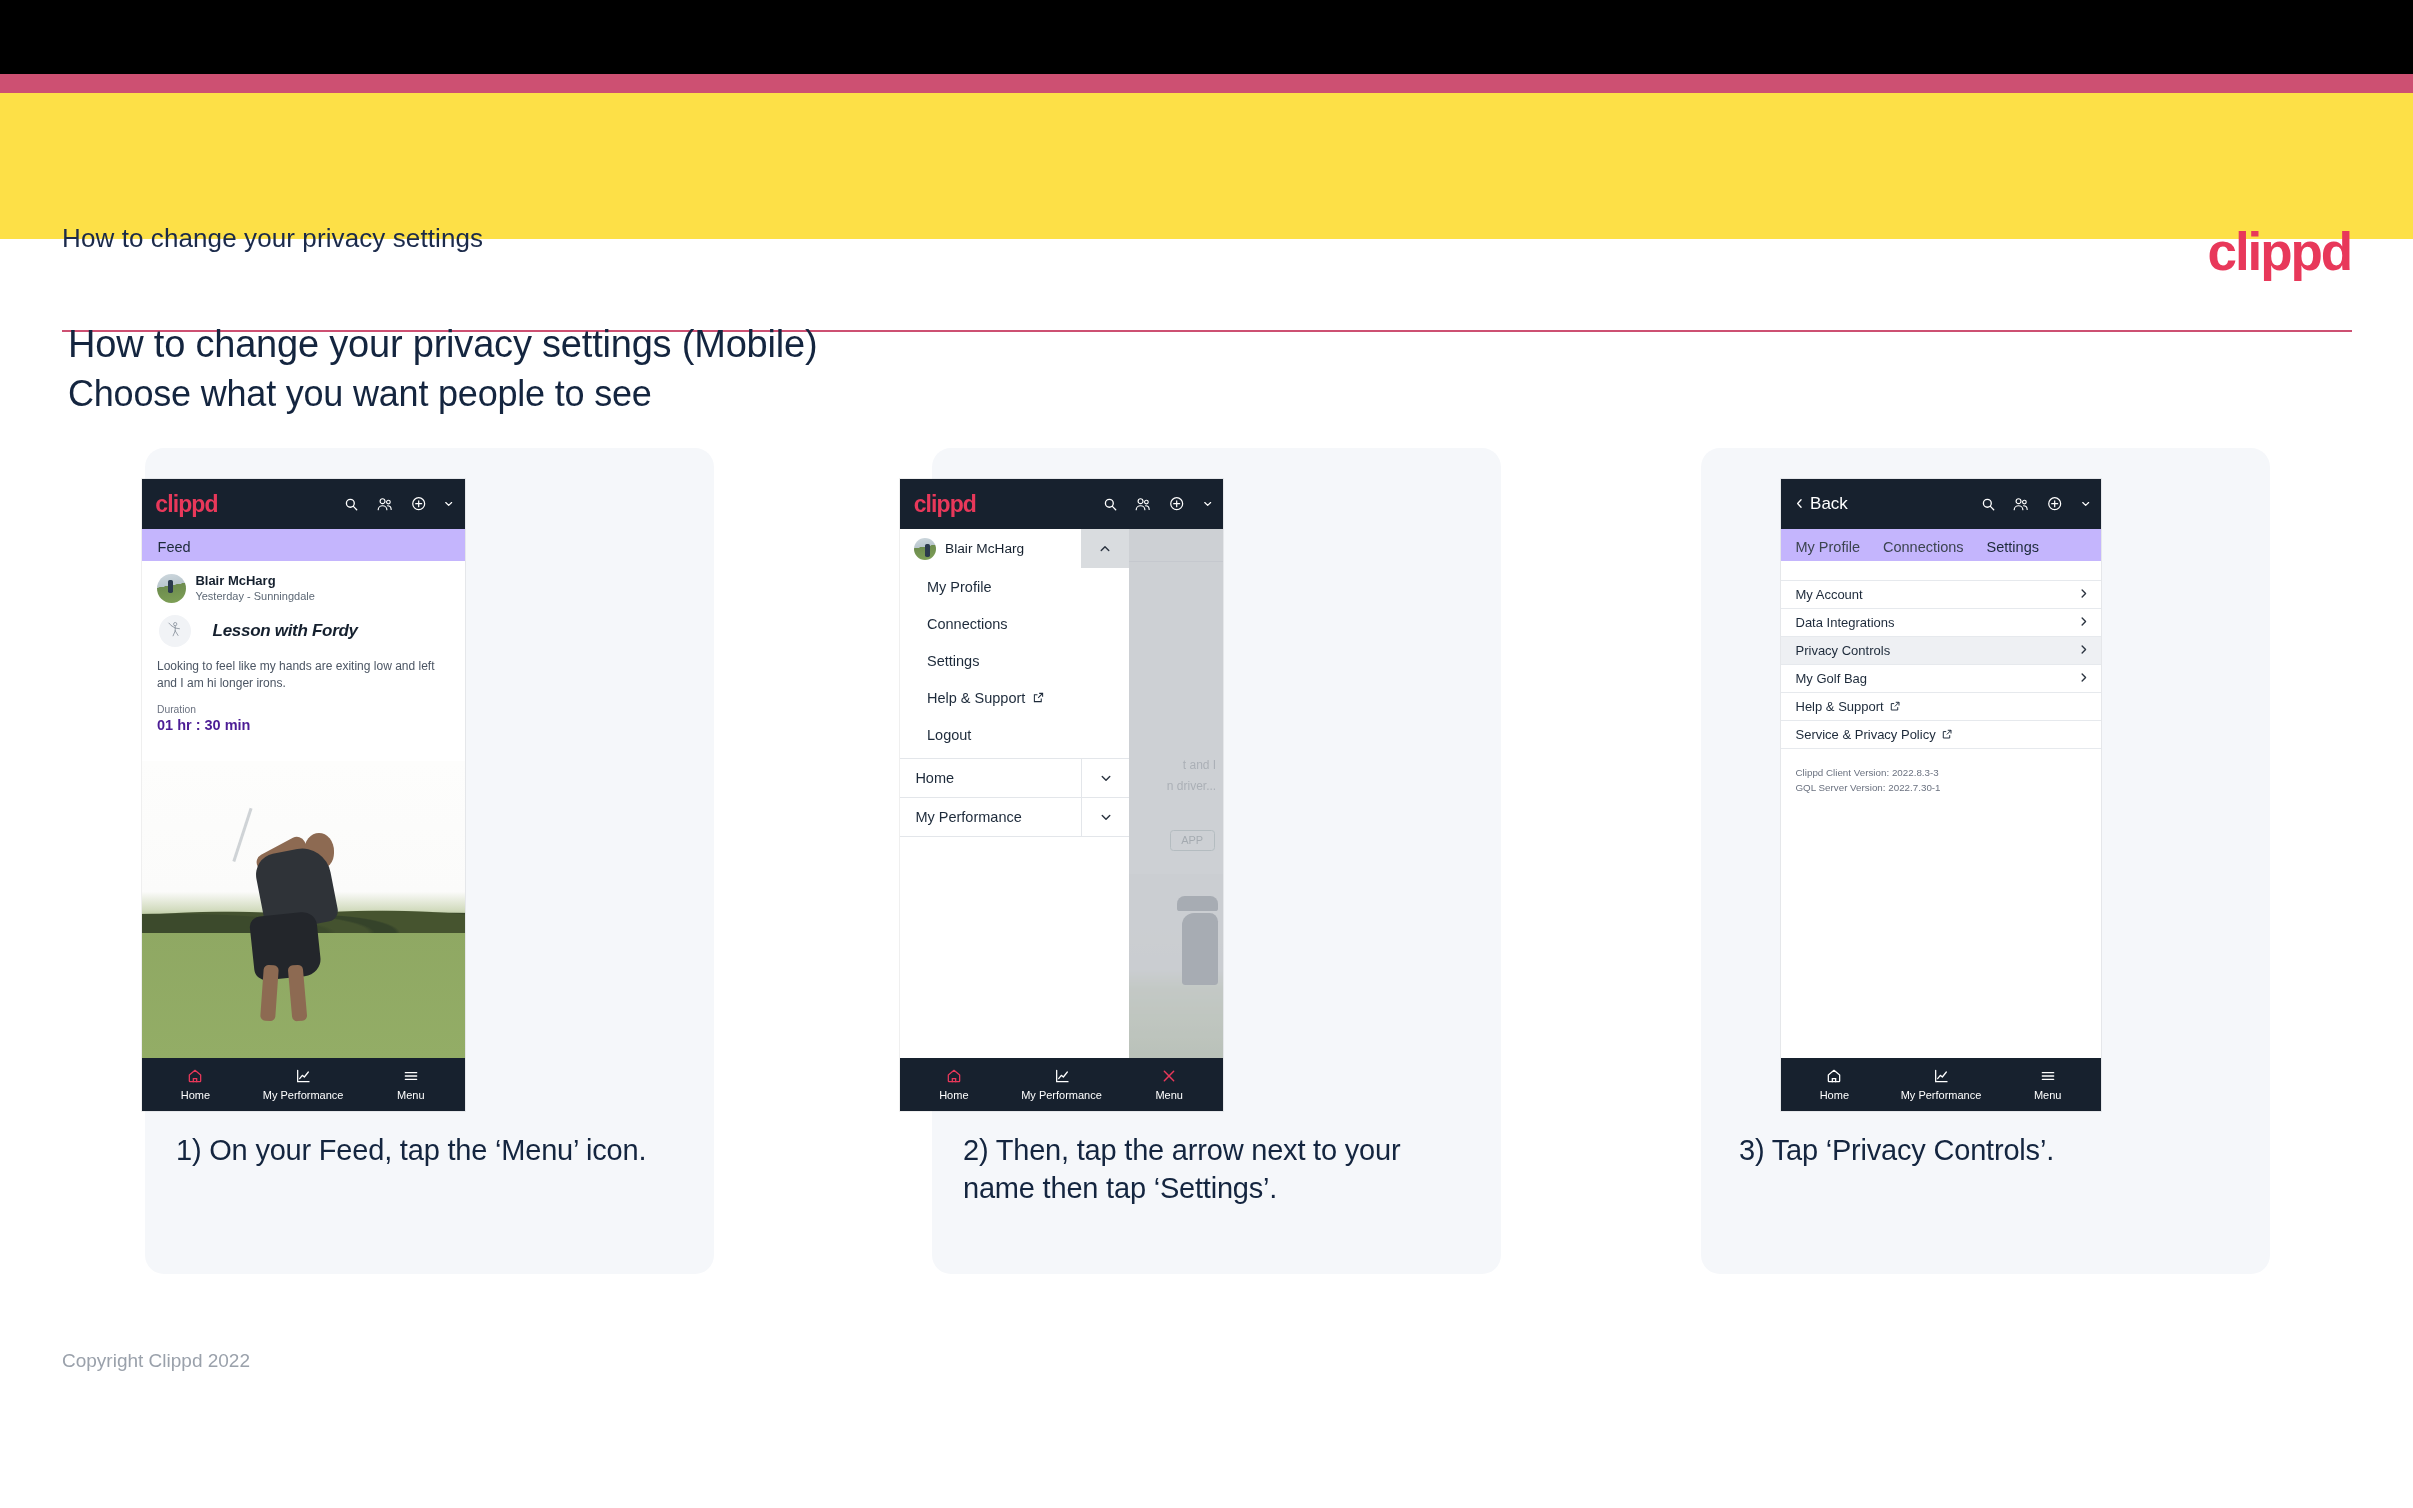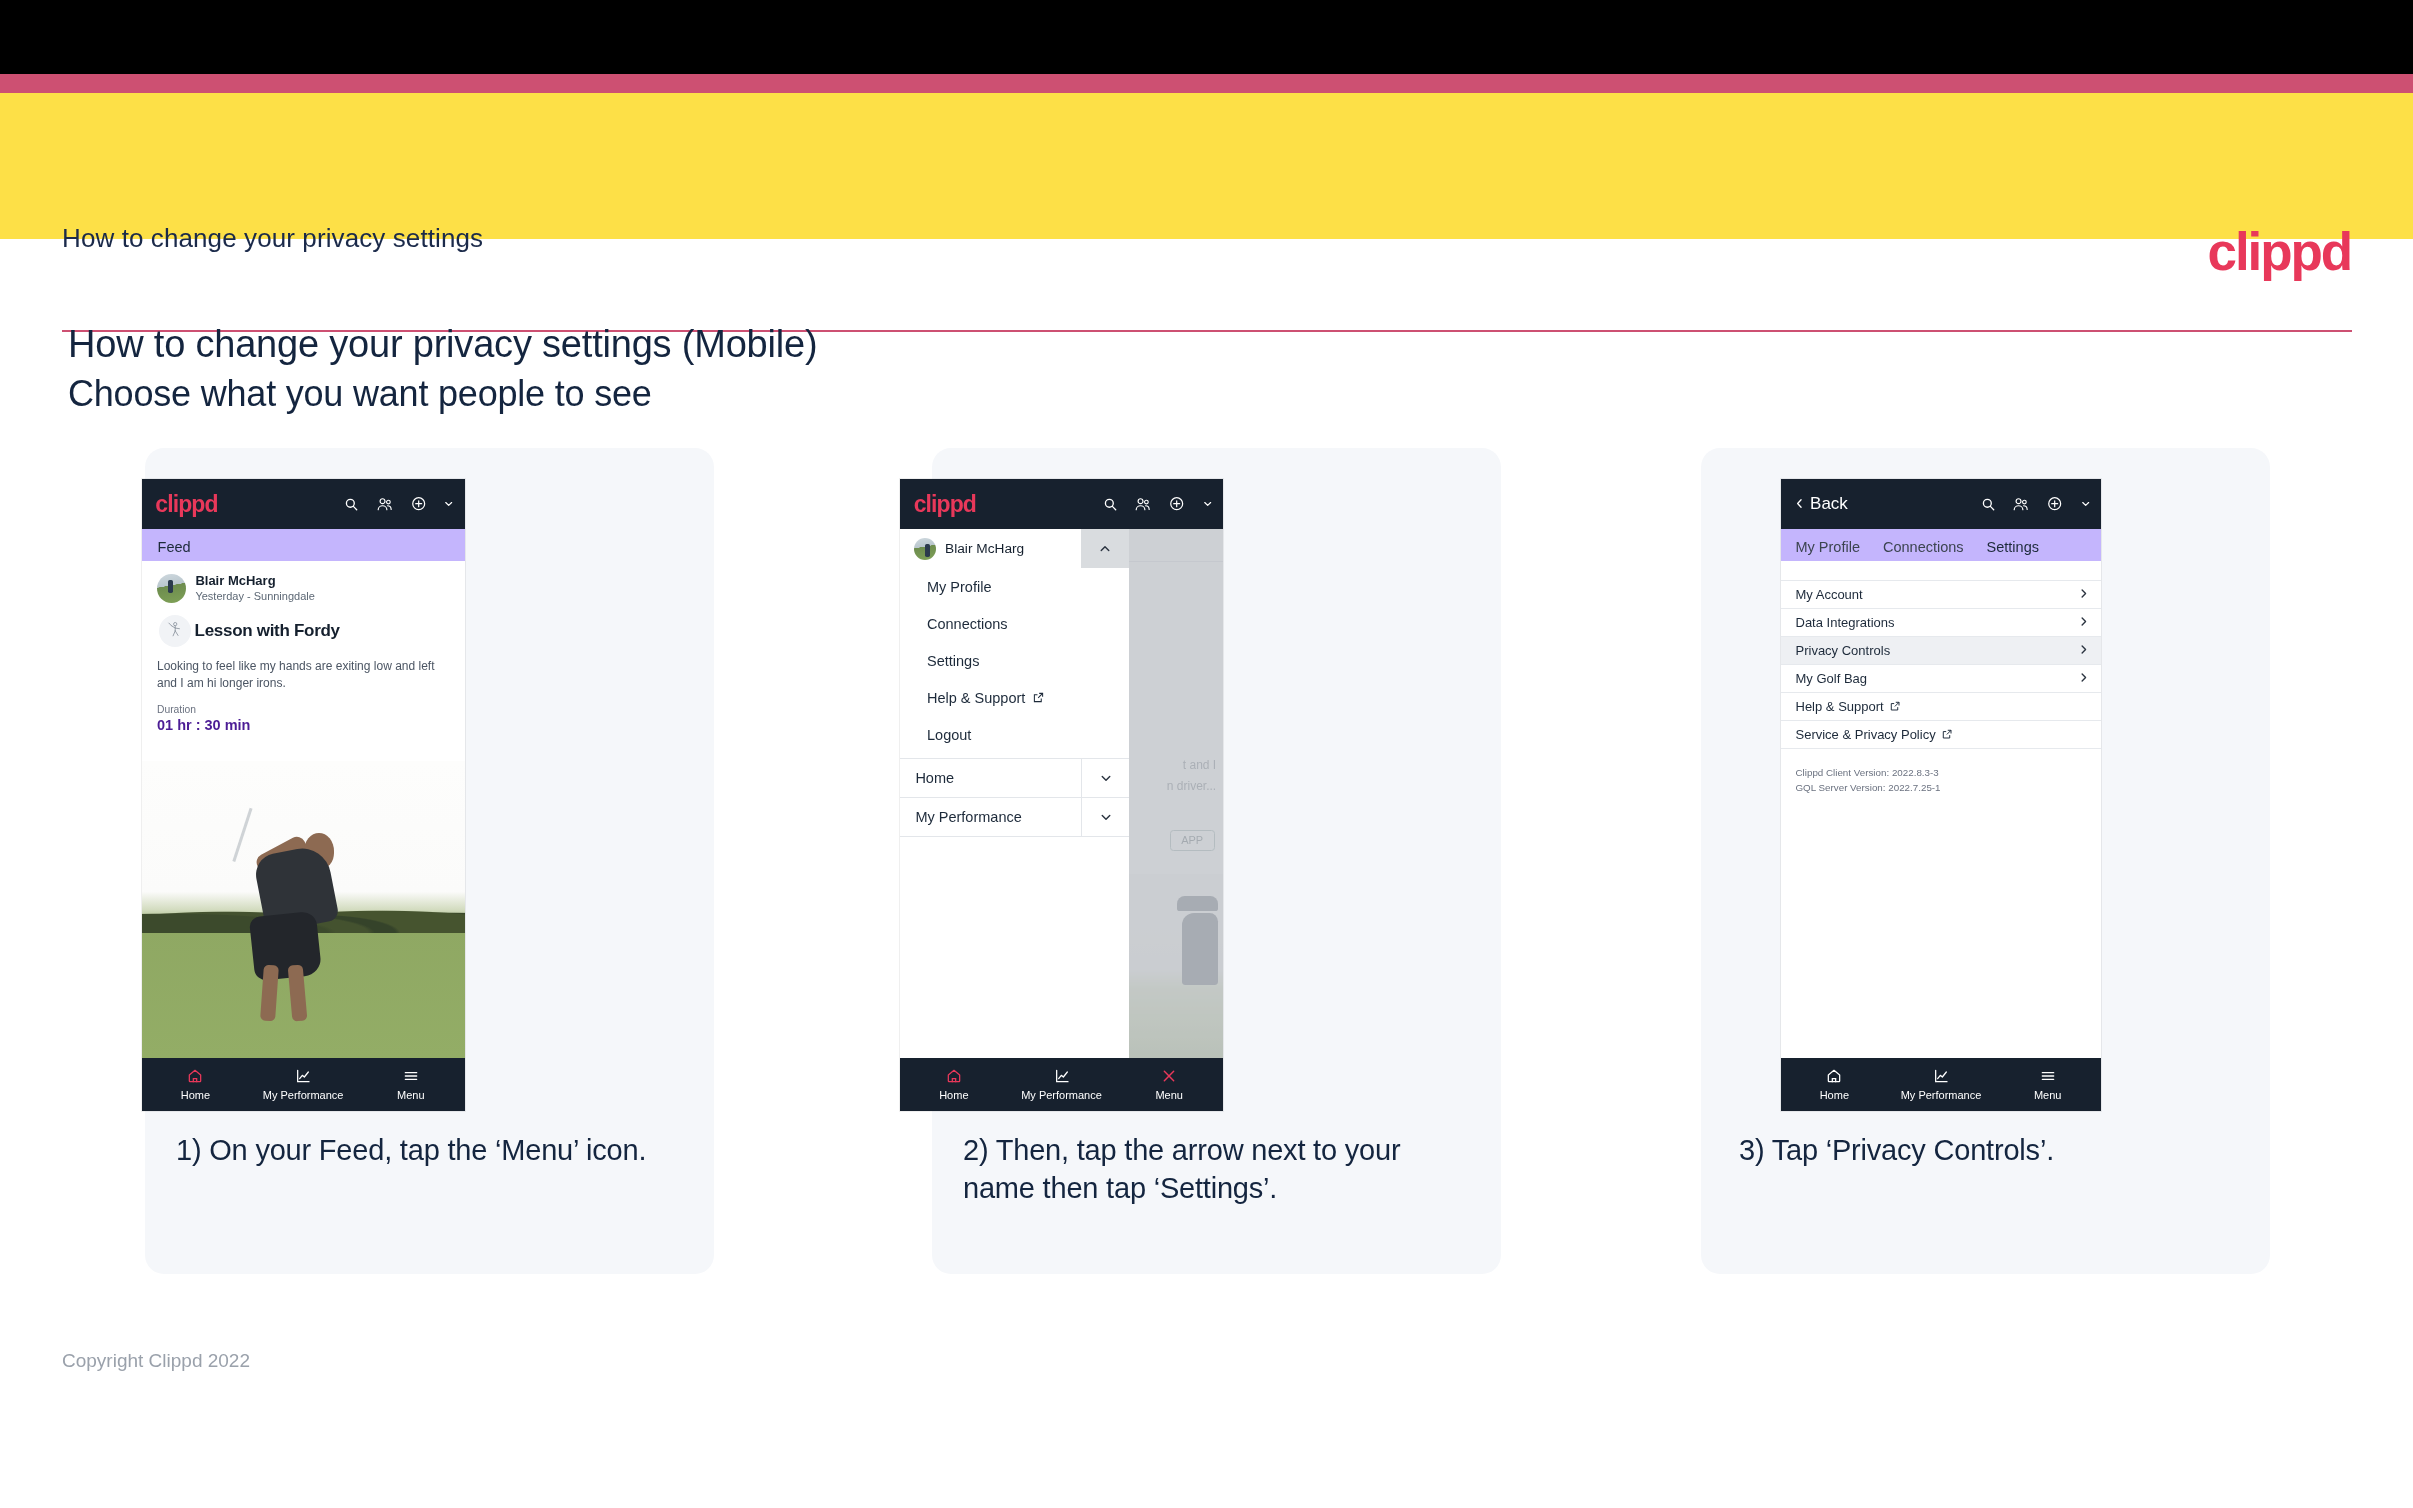--- a/index.html
+++ b/index.html
@@ -111,21 +111,21 @@
     background:linear-gradient(170deg,#cfd9df 0%,#b9c6cd 40%,#6d8c4e 41%,#7fa157 100%);
     flex:none; position:relative; overflow:hidden;
   }
   .avatar::after{
     content:""; position:absolute; left:11px; top:6px; width:5.1px; height:13px;
     background:#2b3a4d; border-radius:1.7px;
   }
   .post-name { font-size:13px; font-weight:bold; color:#15202e; line-height:1.25; }
   .post-meta { font-size:11px; color:#5d6875; line-height:1.3; }
 
-  .lesson-row { display:flex; align-items:center; gap:4px; padding:11px 0 0 17px; }
+  .lesson-row { display:flex; align-items:center; gap:22px; padding:11px 0 0 17px;font-style:italic; }
   .lesson-badge {
     width:32px; height:32px; border-radius:50%; background:#f1f3f6; flex:none;
     display:flex; align-items:center; justify-content:center;
   }
   .lesson-title { font-size:17px; font-weight:bold; color:#15202e; letter-spacing:-0.3px; }
 
   .post-body { font-size:12px; color:#4b5563; line-height:1.45; padding:11px 6.8px 0 15.4px; }
   .dur-label { font-size:10.3px; color:#6b7280; padding:12px 0 0 15.4px; }
   .dur-value { font-size:14.5px; font-weight:bold; color:#4c1d95; padding:1.7px 0 0 15.4px; }
 
@@ -621,21 +621,21 @@
             <span><svg width="10.3" height="10.3" viewBox="0 0 16 16" fill="none" stroke="#1d2a3a" stroke-width="1.5">
                   <path d="M9 2h5v5"></path>
                   <path d="M14 2 7.5 8.5"></path>
                   <path d="M12 9.5V14H2V4h4.5"></path>
                 </svg></span>
           </div>
         </div>
 
         <div class="ver-block">
           <div class="ver-line">Clippd Client Version: 2022.8.3-3</div>
-          <div class="ver-line">GQL Server Version: 2022.7.25-1</div>
+          <div class="ver-line">GQL Server Version: 2022.7.30-1</div>
         </div>
       </div>
 
       <div class="bottomnav">
         <div class="nav-item">
           <svg width="16" height="16" viewBox="0 0 24 24" fill="none" stroke="#fff" stroke-width="1.9">
               <path d="M3.5 10.5 12 3.5l8.5 7v9a1 1 0 0 1-1 1h-15a1 1 0 0 1-1-1z" stroke-linejoin="round"></path>
               <path d="M9.5 21.5v-5.5h5v5.5"></path>
             </svg>
           <span class="nav-label">Home</span>

